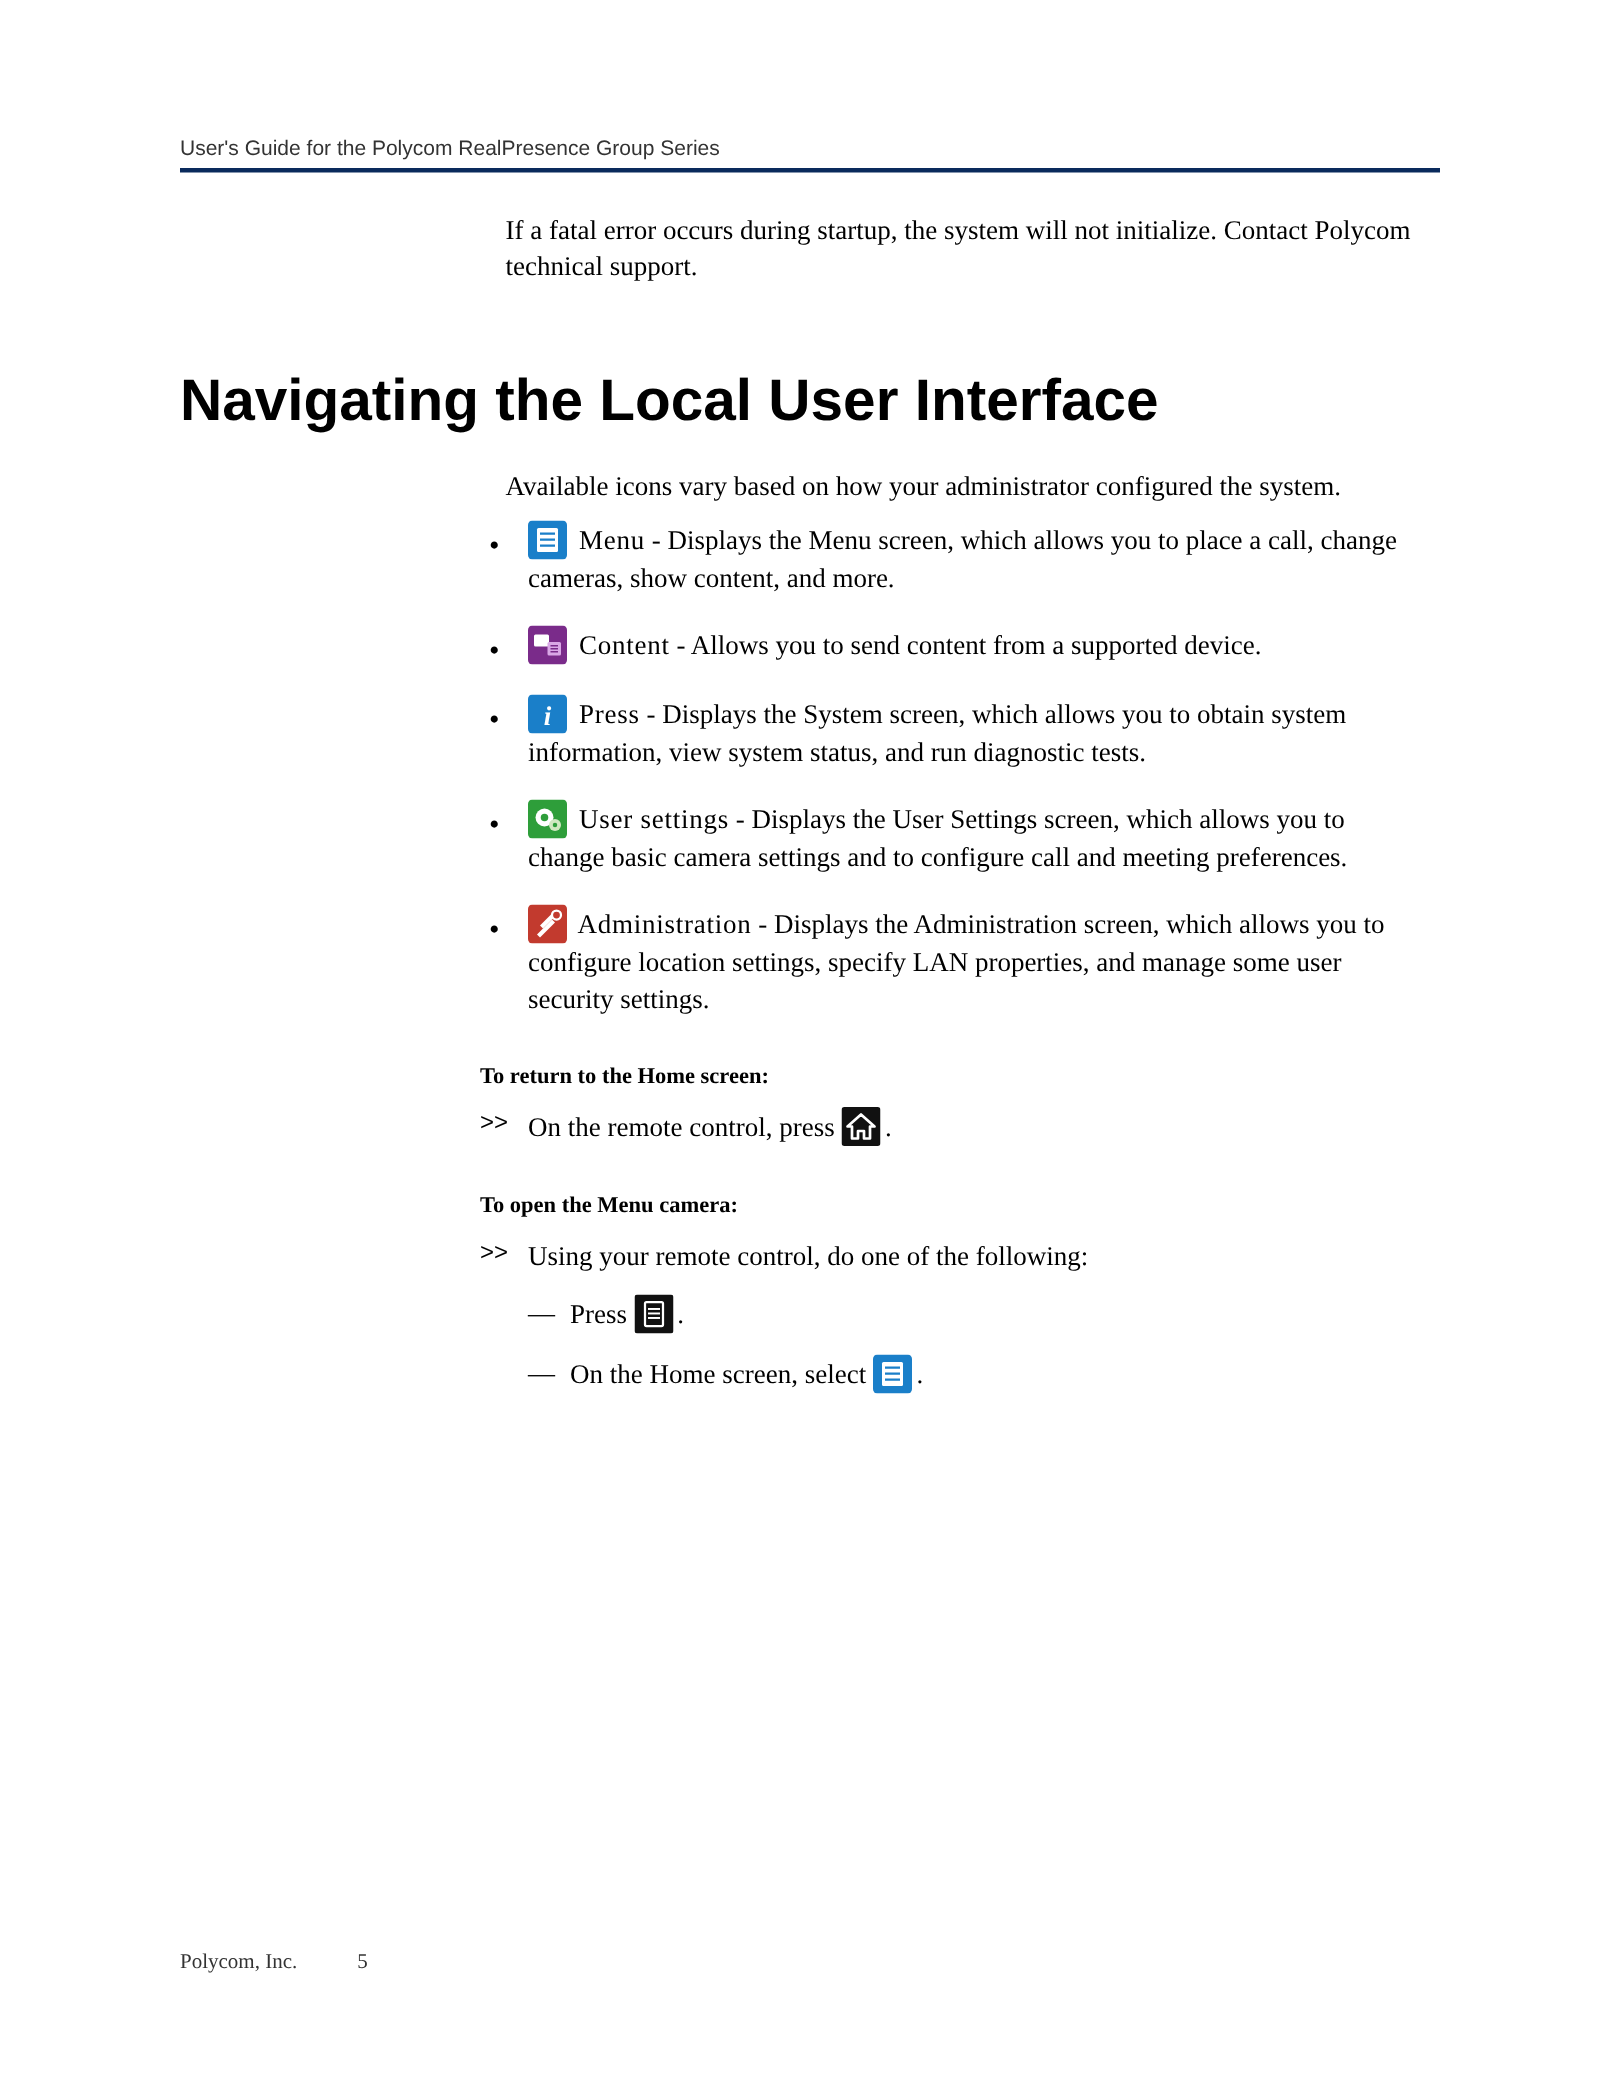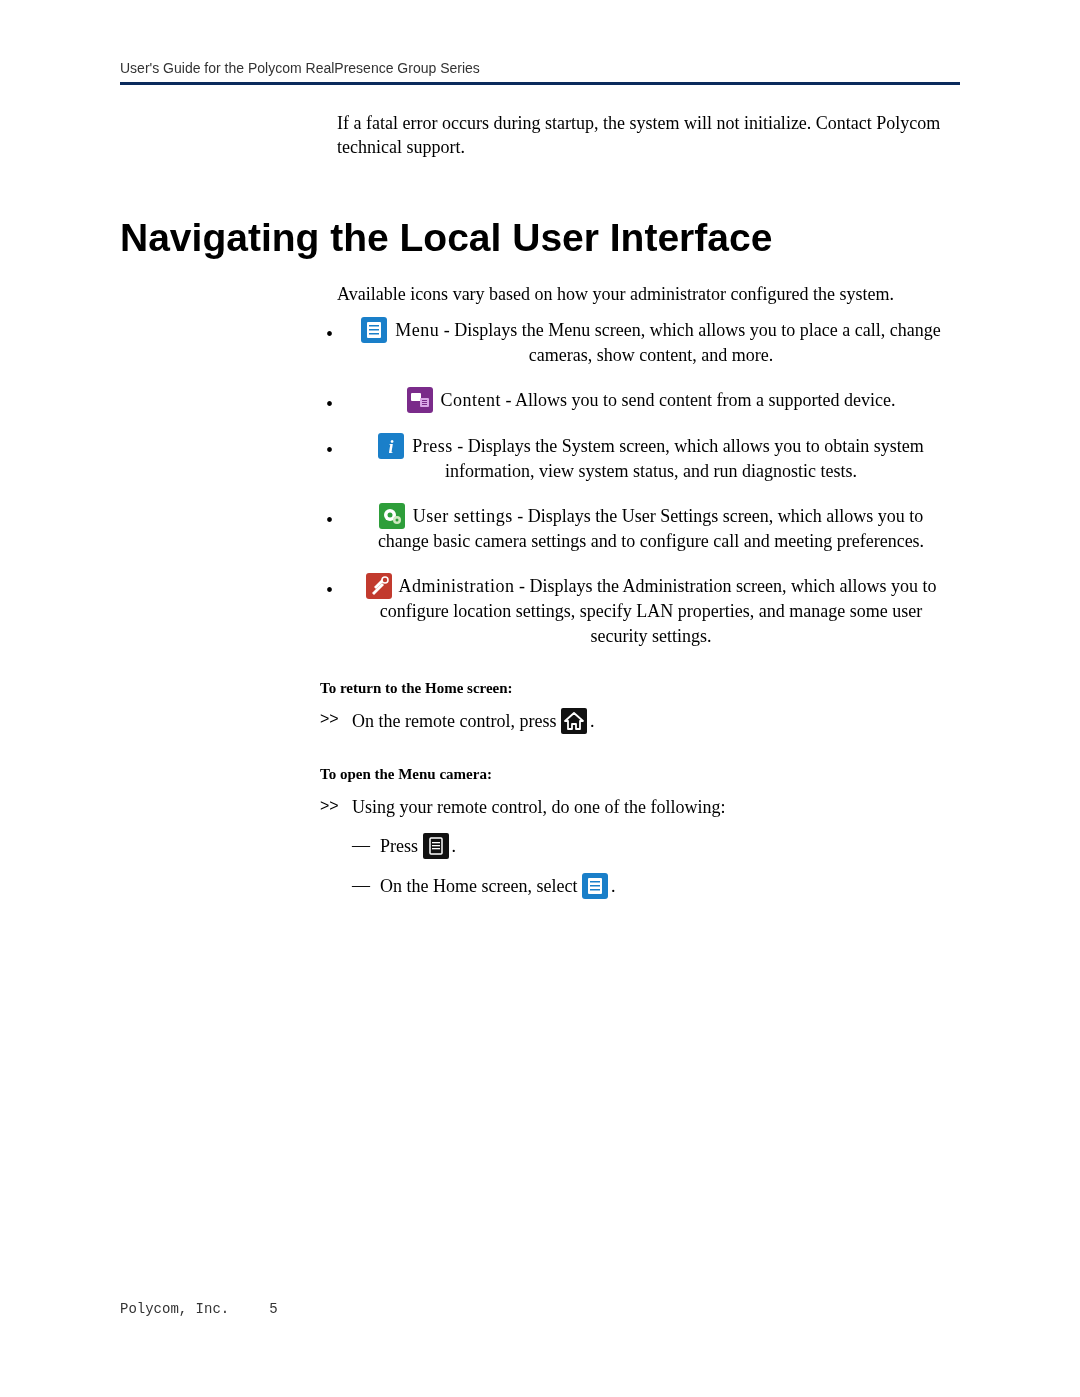--- a/index.html
+++ b/index.html
@@ -7,21 +7,21 @@
     padding: 0;
     background: #fff;
     font-family: "Book Antiqua", Palatino, "Palatino Linotype", Georgia, serif;
     color: #000;
   }
   .page {
     width: 1080px;
     height: 1397px;
     position: relative;
     box-sizing: border-box;
-    padding: 60px 120px 0 120px;
+    padding: 90px 120px 0 120px;
   }
   .running-header {
     font-family: Arial, Helvetica, sans-serif;
     font-size: 14px;
     color: #333;
     padding-bottom: 6px;
   }
   .header-rule {
     border: none;
     border-top: 3px solid #0a2a5c;
@@ -39,21 +39,20 @@
     font-family: Arial, Helvetica, sans-serif;
     font-weight: 700;
     font-size: 39px;
     margin: 52px 0 18px -200px;
     color: #000;
   }
   ul.icon-list {
     list-style: none;
     padding: 0;
     margin: 10px 0 0 0;
-    text-align: center;
   }
   ul.icon-list > li {
     position: relative;
     padding-left: 32px;
     margin: 0 0 20px 0;
   }
   ul.icon-list > li::before {
     content: "•";
     position: absolute;
     left: 6px;
@@ -102,21 +101,21 @@
     position: absolute;
     left: 32px;
     top: 0;
     font-size: 18px;
   }
   .footer {
     position: absolute;
     left: 120px;
     right: 120px;
     bottom: 80px;
-    font-family: Liberation Mono, monospace;
+    font-family: Liberation Serif, serif;
     font-size: 14px;
     color: #333;
     display: flex;
     justify-content: flex-start;
     gap: 40px;
   }
 </style>
 </head>
 <body>
 

